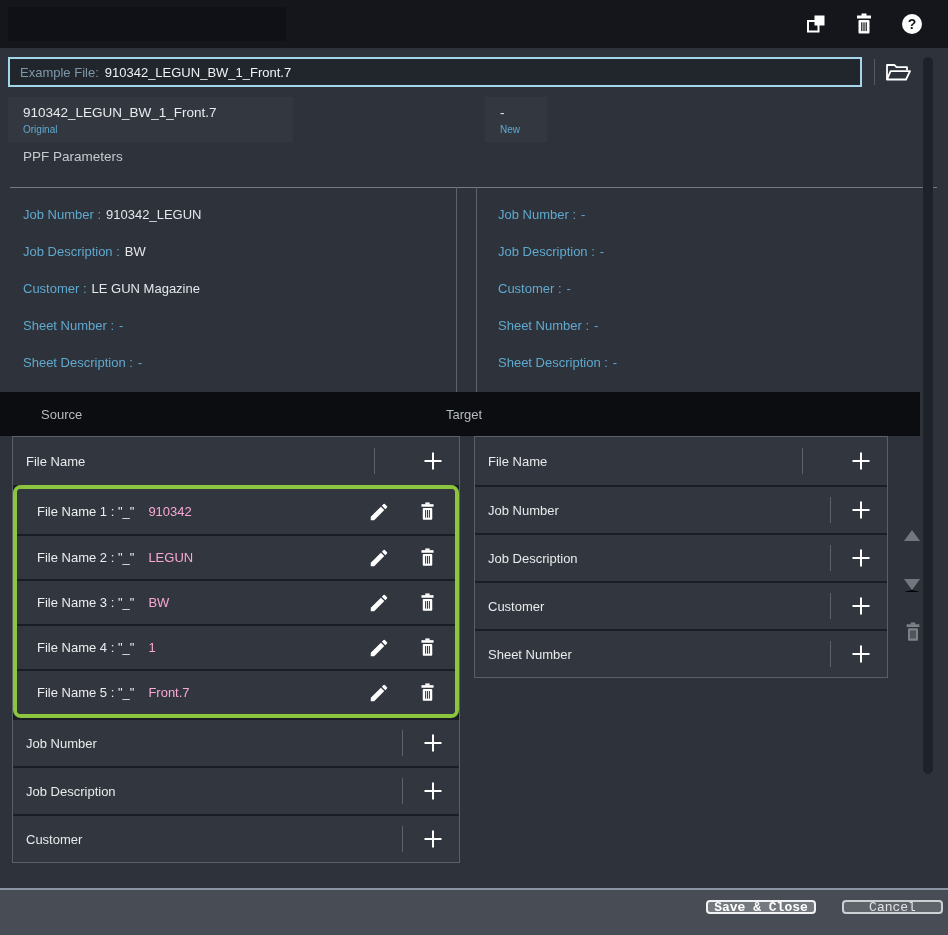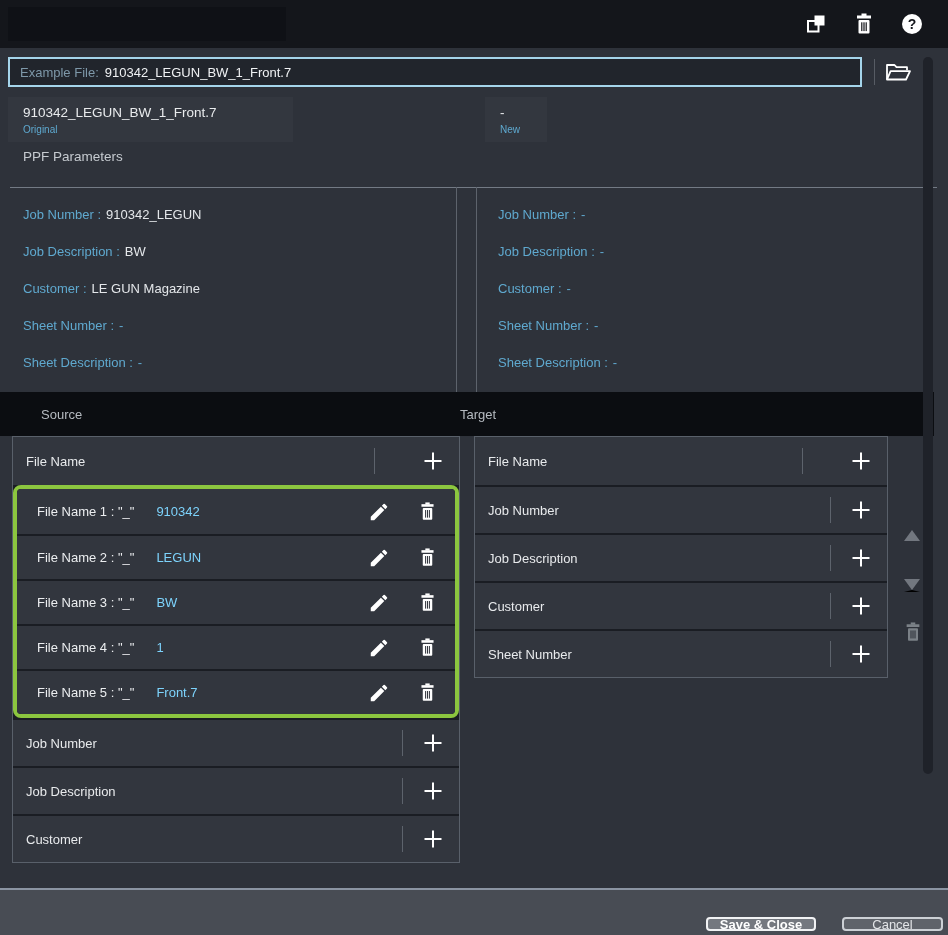--- a/index.html
+++ b/index.html
@@ -46,58 +46,58 @@
   .params-right { left:498px; }
   .prow { height:37px; display:flex; align-items:center; }
   .plabel { color:#5fa9cf; }
   .pval { margin-left:5px; }
   .val-white { color:#e4e7ea; }
   .val-blue { color:#5fa9cf; }
 
   
   .band { top:392px; height:44px; background:#0b0d11; display:flex; align-items:center; }
   .band-left { left:0; width:460px; padding-left:41px; }
-  .band-right { left:460px; width:474px; }
+  .band-right { left:446px; width:474px; }
   .band-gap { left:460px; top:392px; width:14px; height:44px; background:#474c54; }
   .band-text { color:#b6bbc1; }
 
   
   .list { top:436px; border:1px solid #59606a; background:#1a1d23; }
   .source-list { left:12px; width:448px; }
   .target-list { left:474px; width:414px; }
   .list > * { border-top:2px solid #1a1d23; }
   .list > :first-child { border-top:none;gap:28px; }
   .lrow { height:48px; background:#32363e; display:flex; align-items:center; padding:0 10px 0 13px; }
   .lrow-label { color:#e8eaec; }
   .spacer { flex:1; }
   .pdiv { width:1px; height:26px; background:#5d636c; margin-right:14px; }
   .add-btn { width:32px; height:32px; }
 
   
   .green-group { border:4px solid #8cc63f; border-radius:8px; background:#1a1d23; overflow:hidden; }
   .ggrow { height:45px; background:#32363e; display:flex; align-items:center; padding:0 14px 0 20px; }
   .ggrow + .ggrow { border-top:2px solid #1a1d23; }
   .seg-label { color:#eceef0; }
-  .seg-value { color:#7dd3fc; margin-left:22px; }
+  .seg-value { color:#f9a8d4; margin-left:14px; }
   .row-btn { width:28px; height:28px; }
   .edit-btn { margin-right:20px; }
 
   
   .tri { width:0; height:0; border-left:8px solid transparent; border-right:8px solid transparent; cursor:pointer; background:none; border-top-style:solid; }
   .tri-up { left:904px; top:530px; border-bottom:11px solid #72777f; border-top:none; }
   .tri-down { left:904px; top:579px; border-top:11px solid #72777f; }
   .side-trash { left:902px; top:620px; width:22px; height:24px; }
 
   
   .scroll-thumb { left:923px; top:57px; width:10px; height:717px; background:#1f2229; border-radius:6px; cursor:pointer; }
 
   
   .footer { left:0; top:888px; width:948px; height:47px; background:#484c54; border-top:2px solid #8b94a2; }
-  .btn { position:absolute; top:27px; height:14px; border-radius:4px; cursor:pointer;
-         font-family:Liberation Sans, sans-serif; font-size:13px; display:flex; align-items:center; justify-content:center; }
+  .btn { position:absolute; top:10px; height:14px; border-radius:4px; cursor:pointer;
+         font-family:Liberation Mono, monospace; font-size:13px; display:flex; align-items:center; justify-content:center; }
   .btn-save { left:706px; width:110px; background:#74787f; border:2px solid #f1f2f4; color:#ffffff; font-weight:bold; }
   .btn-cancel { left:842px; width:101px; background:#5f636a; border:2px solid #ccd0d5; color:#e2e4e7; }
 
   svg { display:block; }
 </style>
 </head>
 <body>
 
 <div class="app">
 

